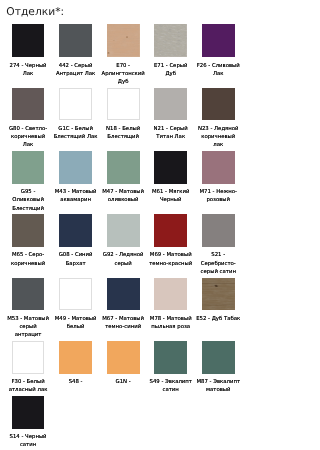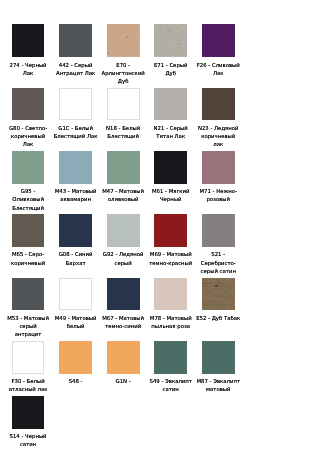--- a/index.html
+++ b/index.html
@@ -19,20 +19,21 @@
   .chip svg{position:absolute;left:0;top:0;width:100%;height:100%;display:block;}
   .caption{font-size:5.35px;line-height:8.2px;text-align:center;color:#0d0d0d;
            margin-top:4.5px;margin-bottom:1.5px;width:45px;word-wrap:break-word;
            text-shadow:0 0 0.35px rgba(0,0,0,0.85);}
 </style>
 </head>
 <body>
 
 <div id="root">
 
+  <div class="page-title">Отделки*:</div>
 
   <div class="grid">
       <div class="cell">
         <div class="chip" title="Черный Лак" style="background: rgb(24, 23, 27);"></div>
         <div class="caption">274 - Черный Лак</div>
       </div>
       <div class="cell">
         <div class="chip" title="Серый Антрацит Лак" style="background: rgb(81, 85, 88);"></div>
         <div class="caption">442 - Серый Антрацит Лак</div>
       </div>

